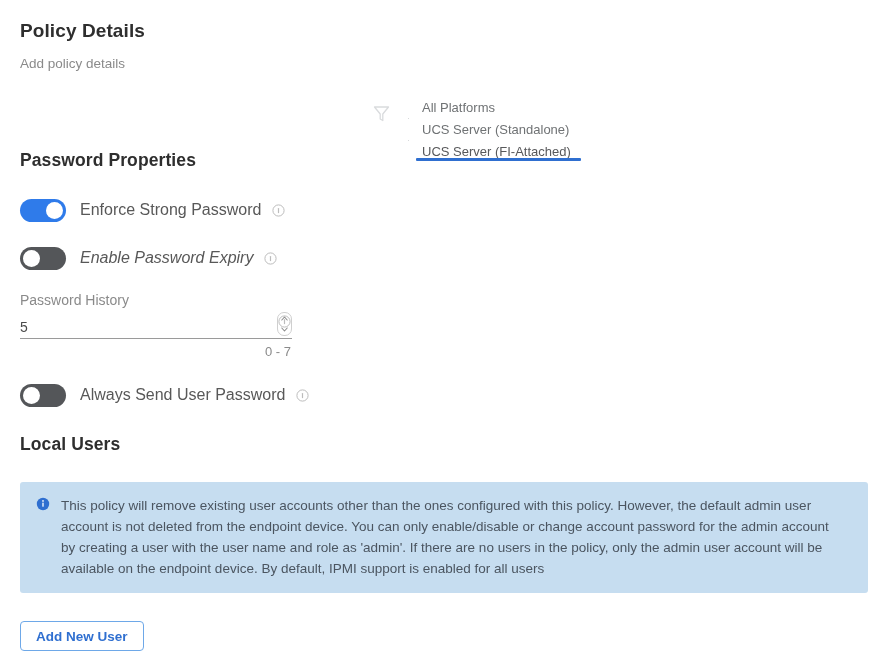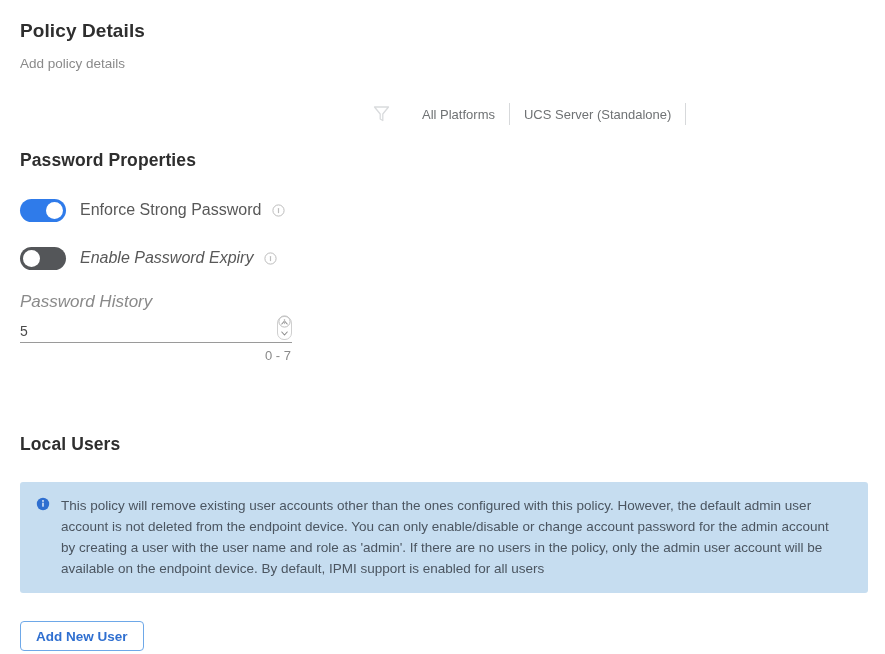--- a/index.html
+++ b/index.html
@@ -59,20 +59,21 @@
     margin-right: 16px;
     display: flex;
     align-items: center;
     justify-content: center;
   }
   .filter-icon svg { display: block; }
   .platform-tabs {
     display: flex;
     align-items: stretch;
     height: 28px;
+    flex-direction: column;
   }
   .platform-tab {
     position: relative;
     display: flex;
     align-items: center;
     padding: 0 14px;
     font-size: 13px;
     color: #6f7274;
     white-space: nowrap;
     cursor: pointer;
@@ -162,24 +163,23 @@
   .info-icon svg { display: block; }
 
   
   .field-block {
     position: absolute;
     left: 20px;
     top: 292px;
     width: 272px;
   }
   .field-label {
-    font-size: 17px;
+    font-size: 14px;
     color: #8a8a8a;
     margin-bottom: 5px;
-    font-style: italic;
   }
   .field-input-line {
     position: relative;
     display: flex;
     align-items: flex-end;
     border-bottom: 1px solid #9a9a9a;
     height: 24px;
     padding-bottom: 1px;
   }
   .field-value {
@@ -289,20 +289,23 @@
 
     <div class="platform-tabs">
       <div class="platform-tab">
         <span>All Platforms</span>
       </div>
       <div class="tab-divider"></div>
       <div class="platform-tab">
         <span>UCS Server (Standalone)</span>
       </div>
       <div class="tab-divider"></div>
+      <div class="platform-tab active">
+        <span>UCS Server (FI-Attached)</span>
+      </div>
     </div>
   </div>
 
   <div class="section-heading" id="heading-password">Password Properties</div>
 
   <div class="toggle-row" id="row-enforce-strong-password">
     <div class="toggle on">
       <span class="knob"></span>
     </div>
     <span class="toggle-label">Enforce Strong Password</span>
@@ -342,20 +345,32 @@
     </div>
     <span class="field-info">
       <svg width="13" height="13" viewBox="0 0 13 13" aria-hidden="true">
         <circle cx="6.5" cy="6.5" r="5.6" fill="none" stroke="#bcbcbc" stroke-width="1"></circle>
         <rect x="5.9" y="4" width="1.2" height="5.2" rx="0.6" fill="#bcbcbc"></rect>
       </svg>
     </span>
     <div class="field-hint">0 - 7</div>
   </div>
 
+  <div class="toggle-row" id="row-always-send-password">
+    <div class="toggle">
+      <span class="knob"></span>
+    </div>
+    <span class="toggle-label">Always Send User Password</span>
+    <span class="info-icon">
+      <svg width="13" height="13" viewBox="0 0 13 13" aria-hidden="true">
+        <circle cx="6.5" cy="6.5" r="5.6" fill="none" stroke="#bcbcbc" stroke-width="1"></circle>
+        <rect x="5.9" y="4" width="1.2" height="5.2" rx="0.6" fill="#bcbcbc"></rect>
+      </svg>
+    </span>
+  </div>
 
   <div class="section-heading" id="heading-local-users">Local Users</div>
 
   <div class="info-banner">
     <span class="banner-icon">
       <svg width="14" height="14" viewBox="0 0 14 14" aria-hidden="true">
         <circle cx="7" cy="7" r="6.2" fill="#2f6fd0"></circle>
         <rect x="6.35" y="5.4" width="1.3" height="4.4" rx="0.65" fill="#ffffff"></rect>
         <circle cx="7" cy="3.9" r="0.85" fill="#ffffff"></circle>
       </svg>

